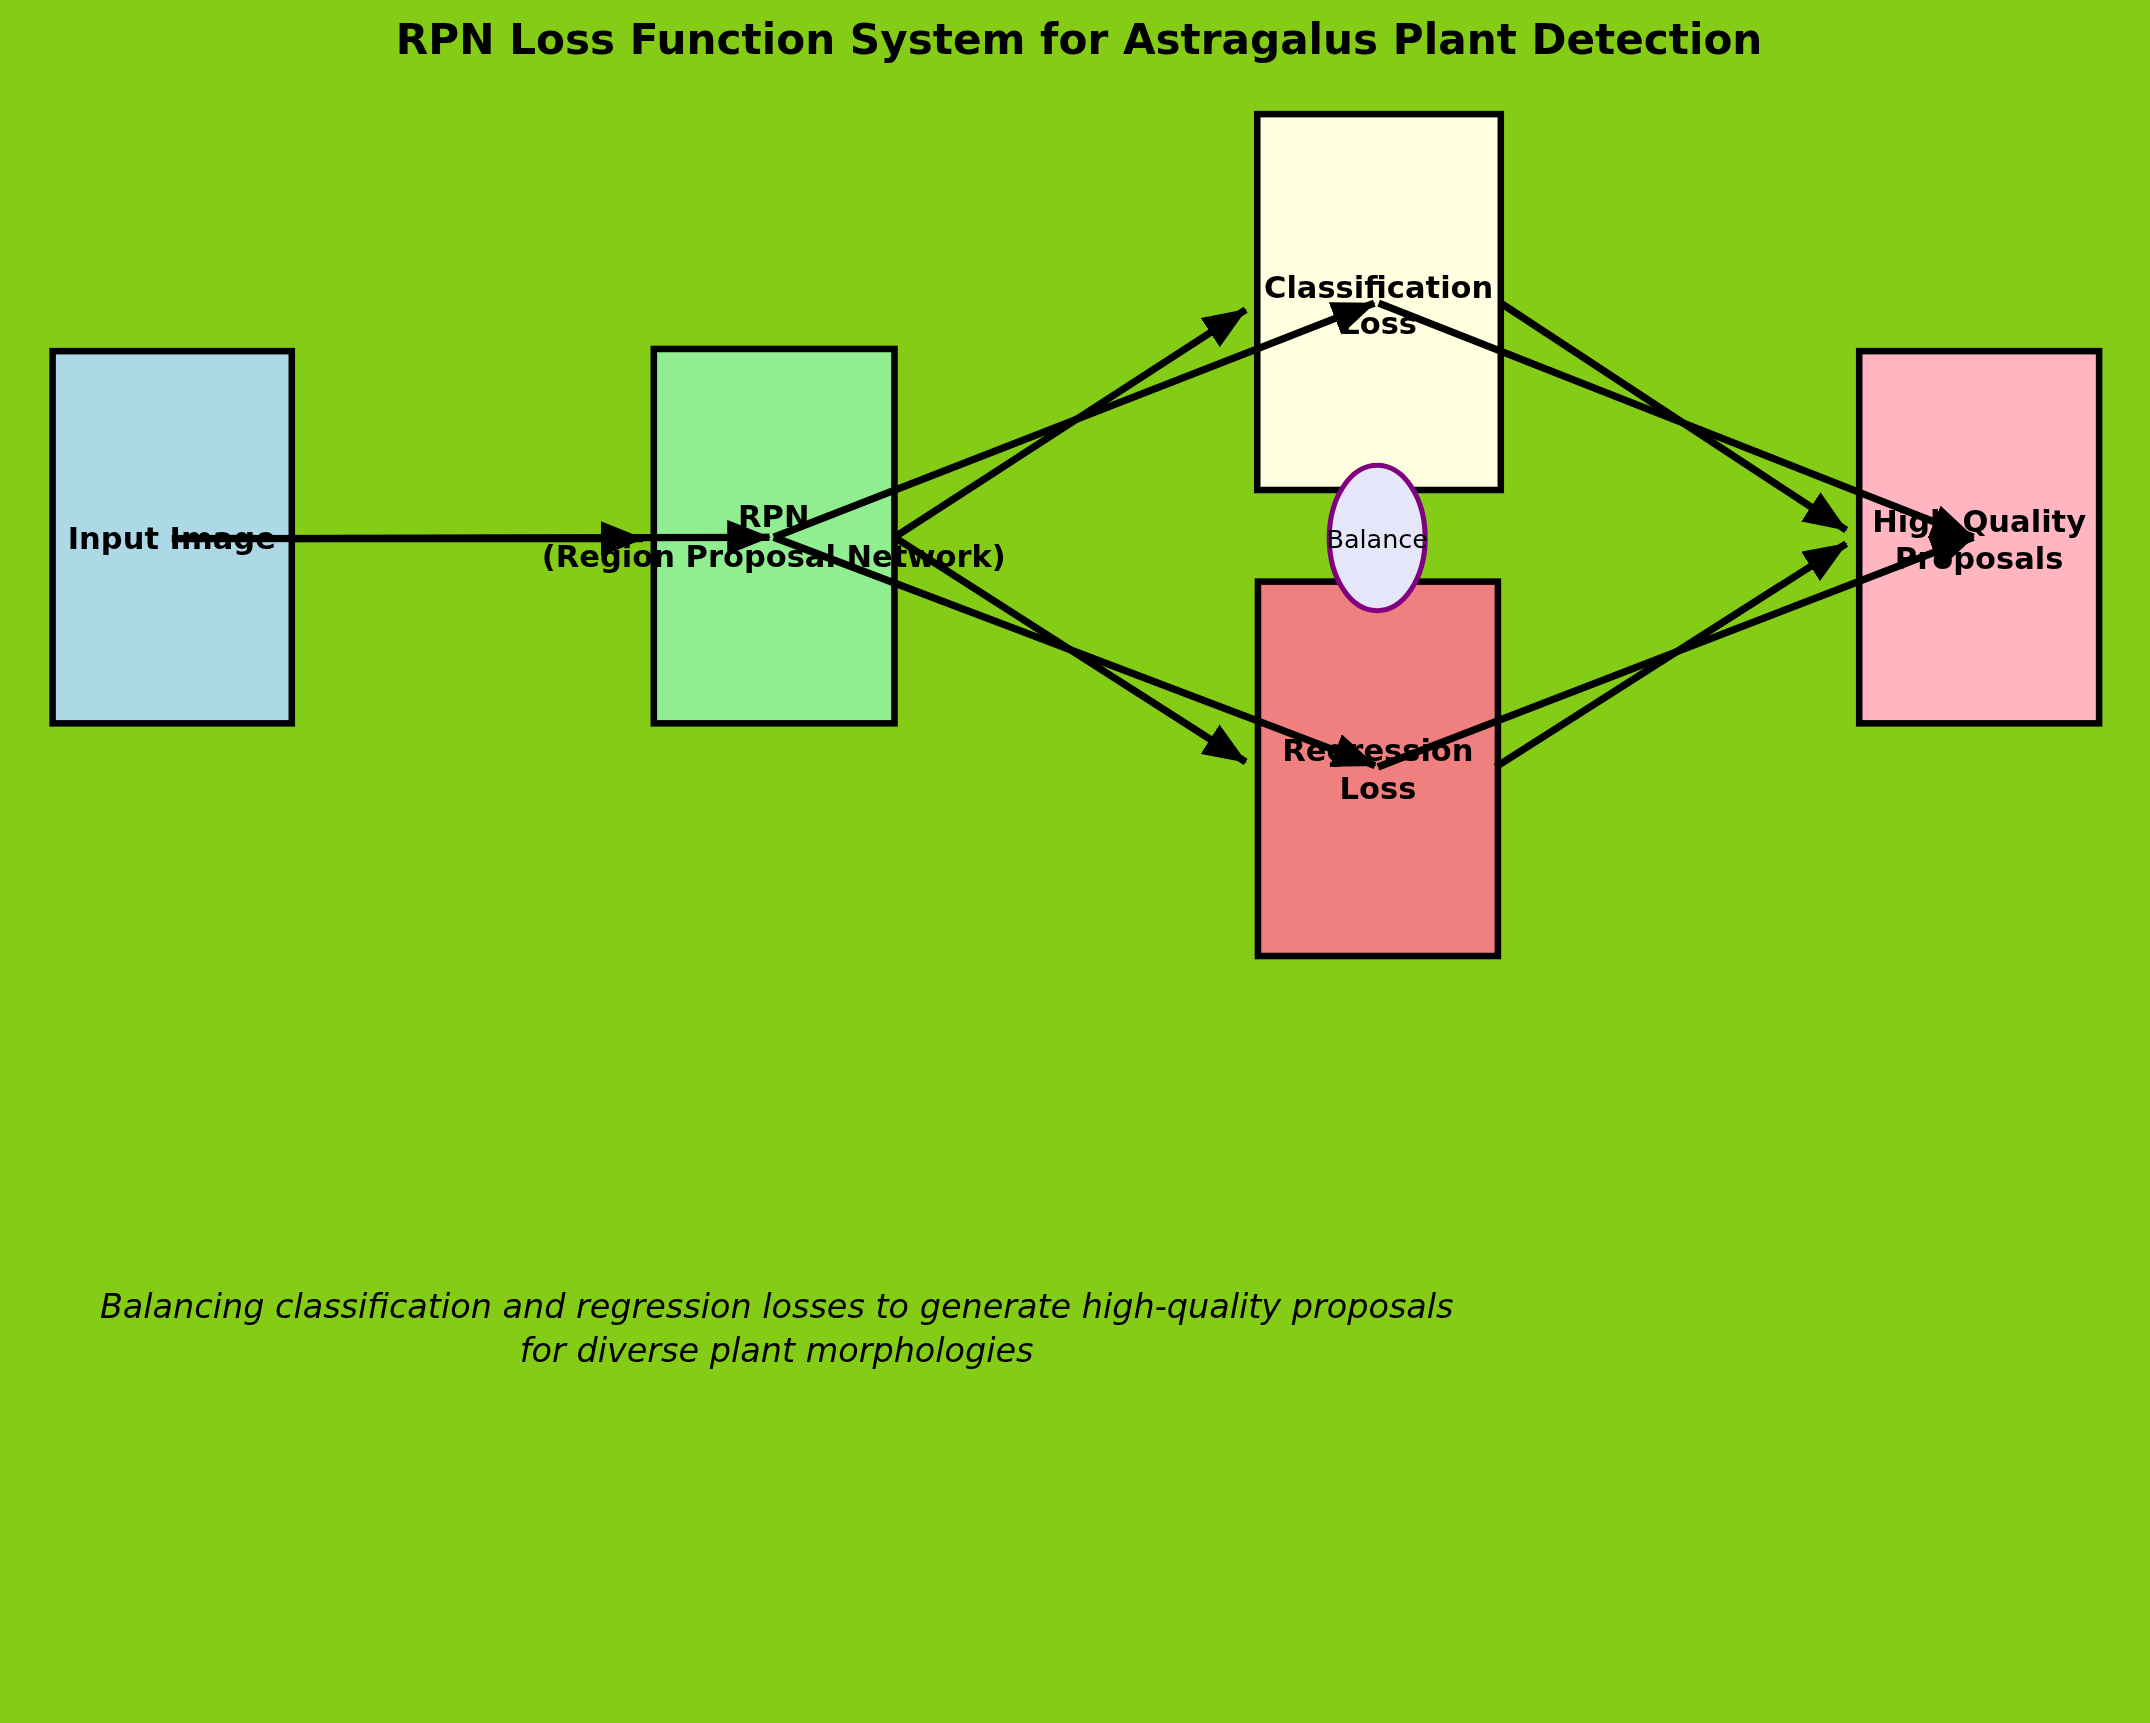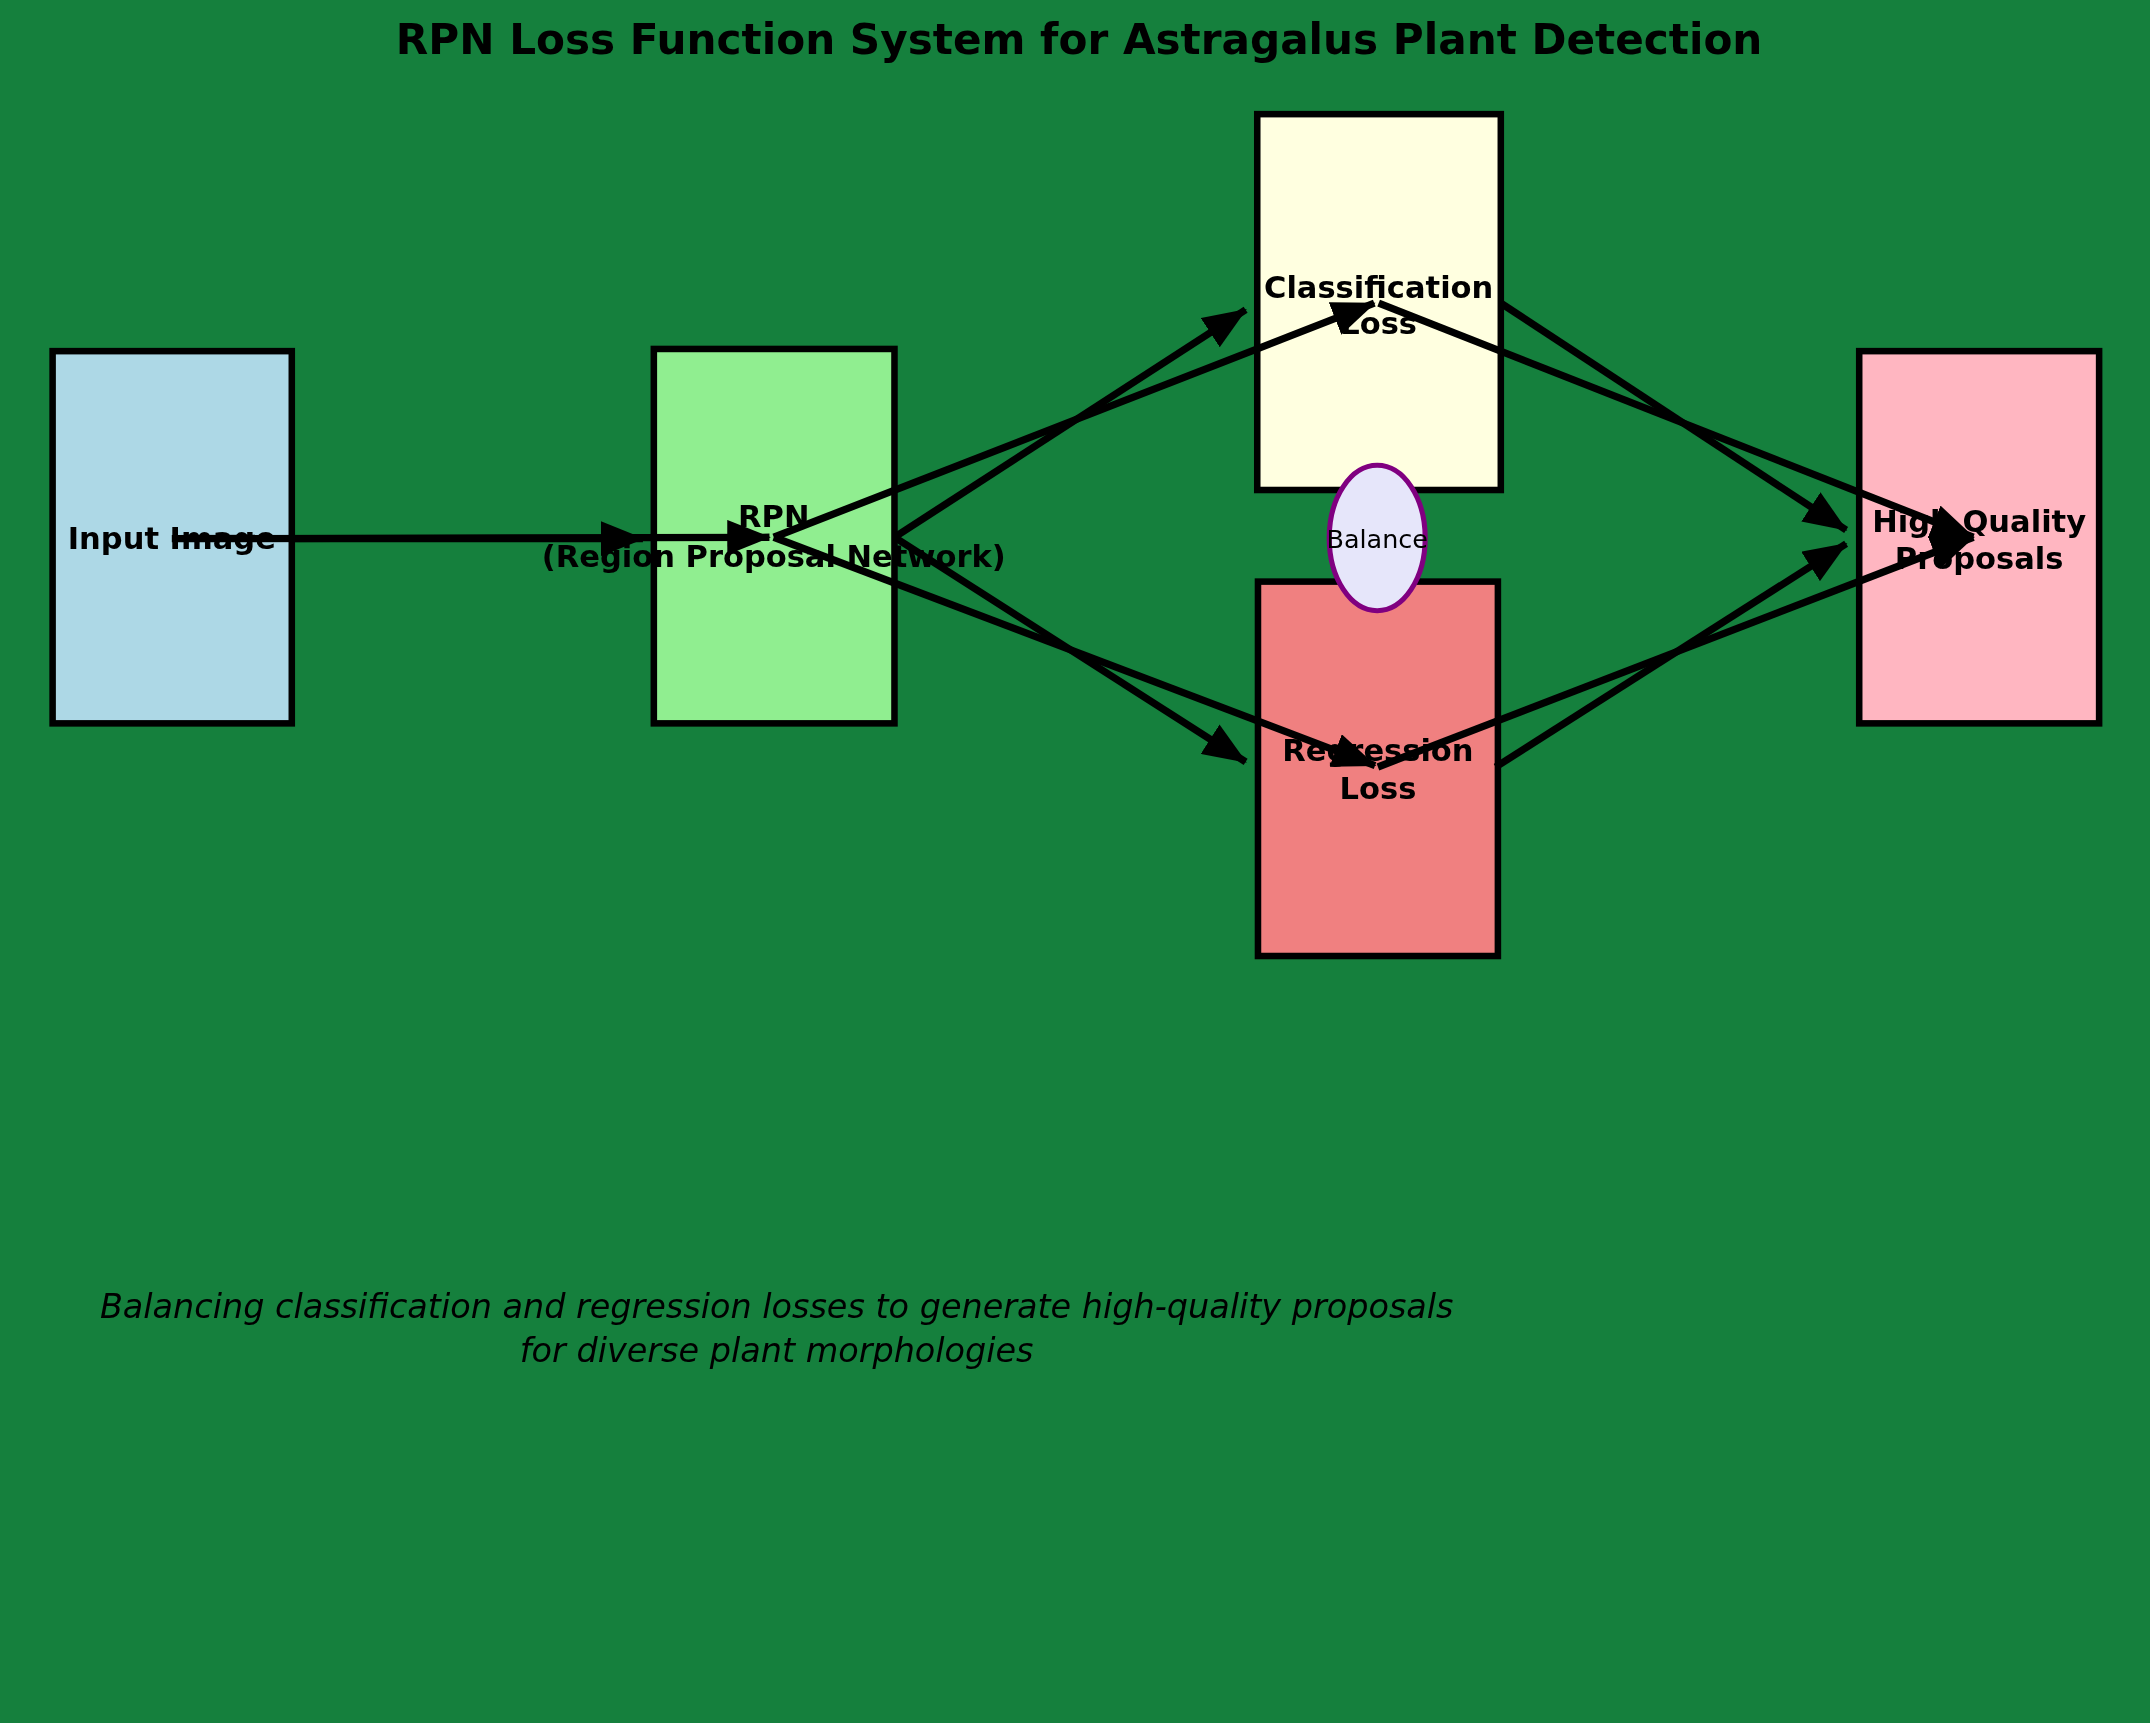--- a/index.html
+++ b/index.html
@@ -1,16 +1,16 @@
 <!DOCTYPE html>
 <html style="font-size:11.6px"><head>
 <meta charset="utf-8">
 <style>
   html,body{margin:0;padding:0;background:#ffffff;}
-  #figure{position:relative;width:2151px;height:1723px;background:#15803d;overflow:hidden;}
+  #figure{position:relative;width:2151px;height:1723px;background:#84cc16;overflow:hidden;}
   svg{display:block;}
   text{font-family:"DejaVu Sans","Liberation Sans",sans-serif;fill:#000000;}
   .ttl{font-size:58px;font-weight:bold;}
   .lbl{font-size:42px;font-weight:bold;}
   .bal{font-size:35px;font-weight:normal;}
   .cap{font-size:46px;font-style:italic;}
   .node{stroke:#000000;stroke-width:9;}
   .edge{stroke-width:10;fill:none;}
 </style>
 </head>

